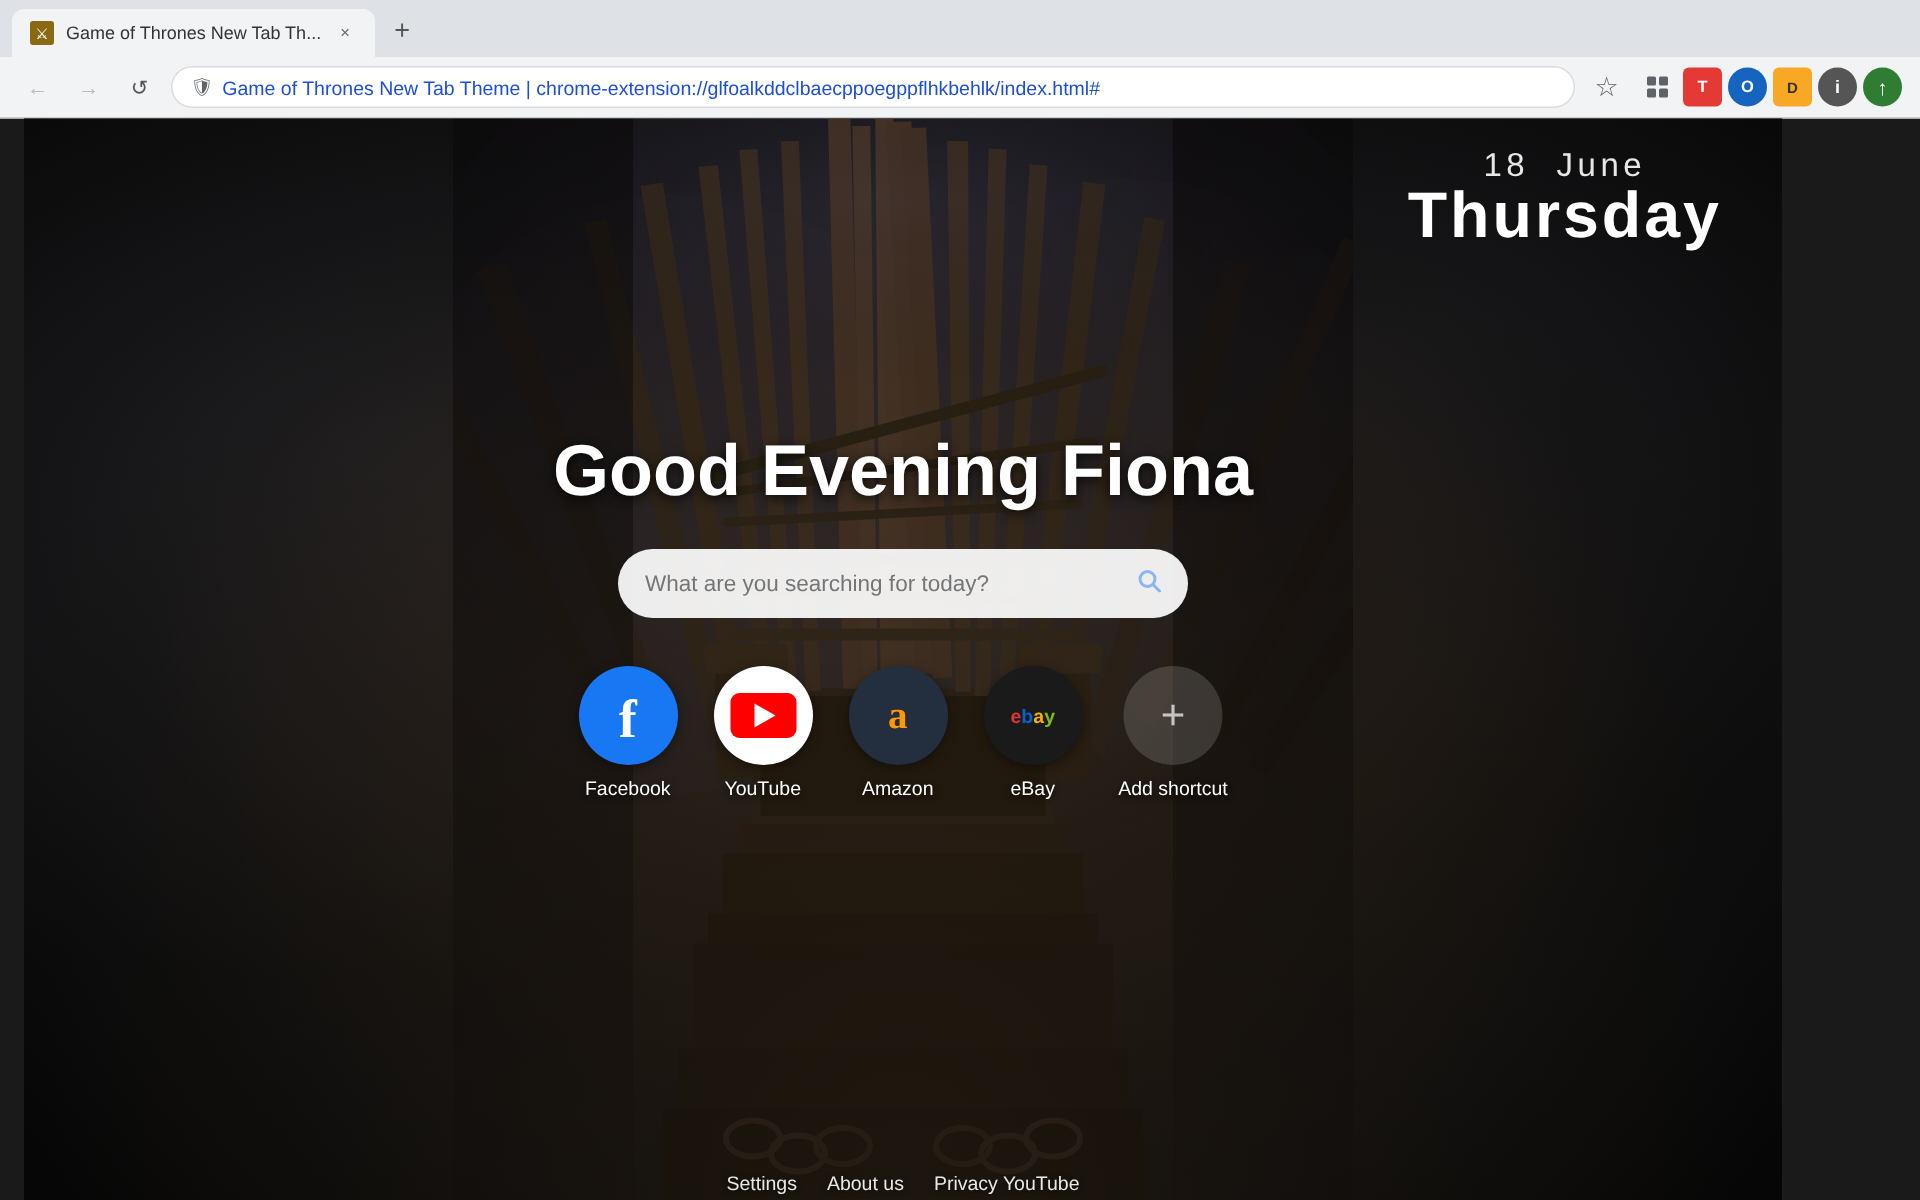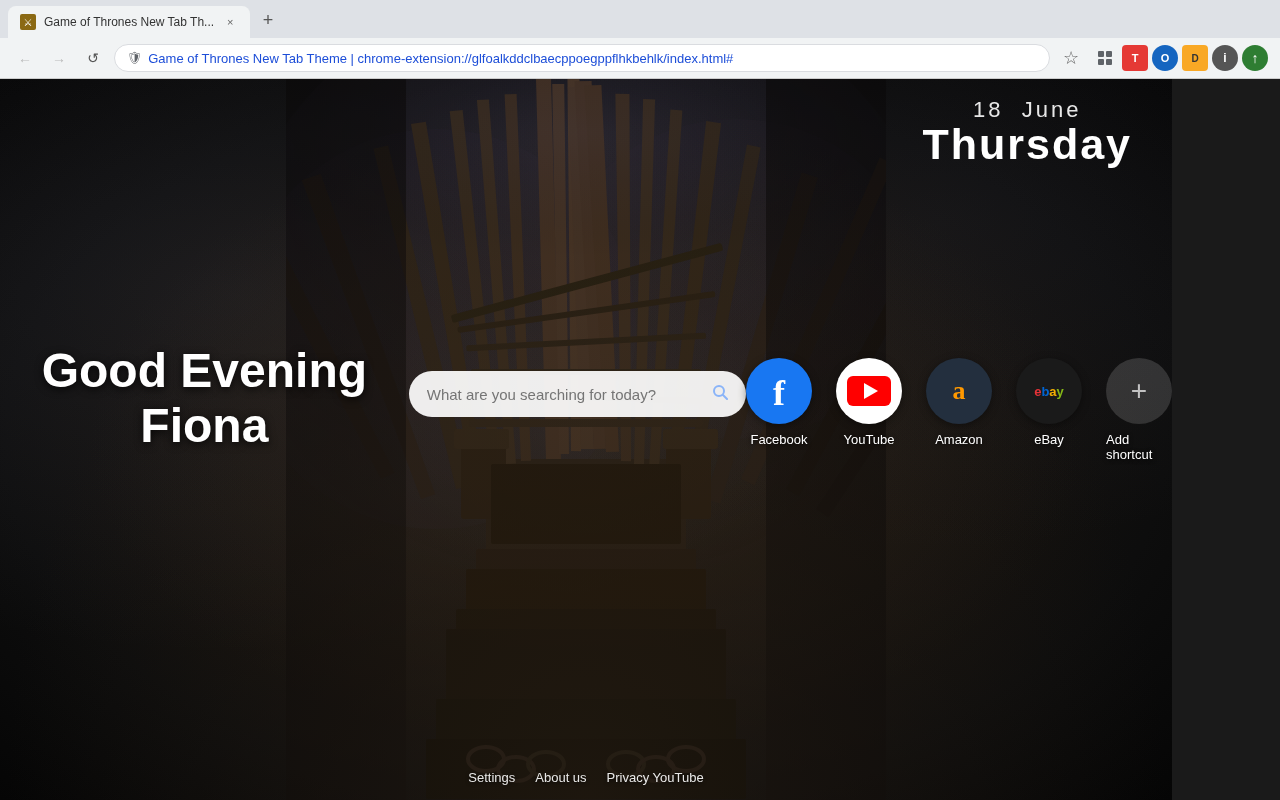--- a/index.html
+++ b/index.html
@@ -151,20 +151,21 @@
       font-size: 14px;
     }
 
     
     .main-content {
       width: 1172px;
       height: 722px;
       position: relative;
       background: #1c1c1c;
       overflow: hidden;
+      margin-left: 16px;
     }
 
     
     .bg-image {
       position: absolute;
       top: 0; left: 0; right: 0; bottom: 0;
       background: radial-gradient(ellipse at center, #2a2520 0%, #1a1510 30%, #0d0d0d 70%, #050505 100%);
     }
 
     
@@ -226,21 +227,21 @@
       letter-spacing: 8px;
       opacity: 0.8;
       margin-top: 2px;
     }
 
     
     .center-content {
       position: absolute;
       top: 0; left: 0; right: 0; bottom: 0;
       display: flex;
-      flex-direction: row;
+      flex-direction: column;
       align-items: center;
       justify-content: center;
       z-index: 10;
       padding-bottom: 60px;
     }
 
     .greeting {
       font-size: 48px;
       font-weight: bold;
       color: white;
@@ -393,21 +394,21 @@
       display: flex;
       align-items: center;
       justify-content: center;
       color: white;
       font-size: 28px;
     }
 
     
     .footer {
       position: absolute;
-      bottom: 16px;
+      bottom: 5px;
       left: 0;
       right: 0;
       display: flex;
       justify-content: center;
       gap: 20px;
       z-index: 10;
     }
 
     .footer-link {
       font-size: 13px;

